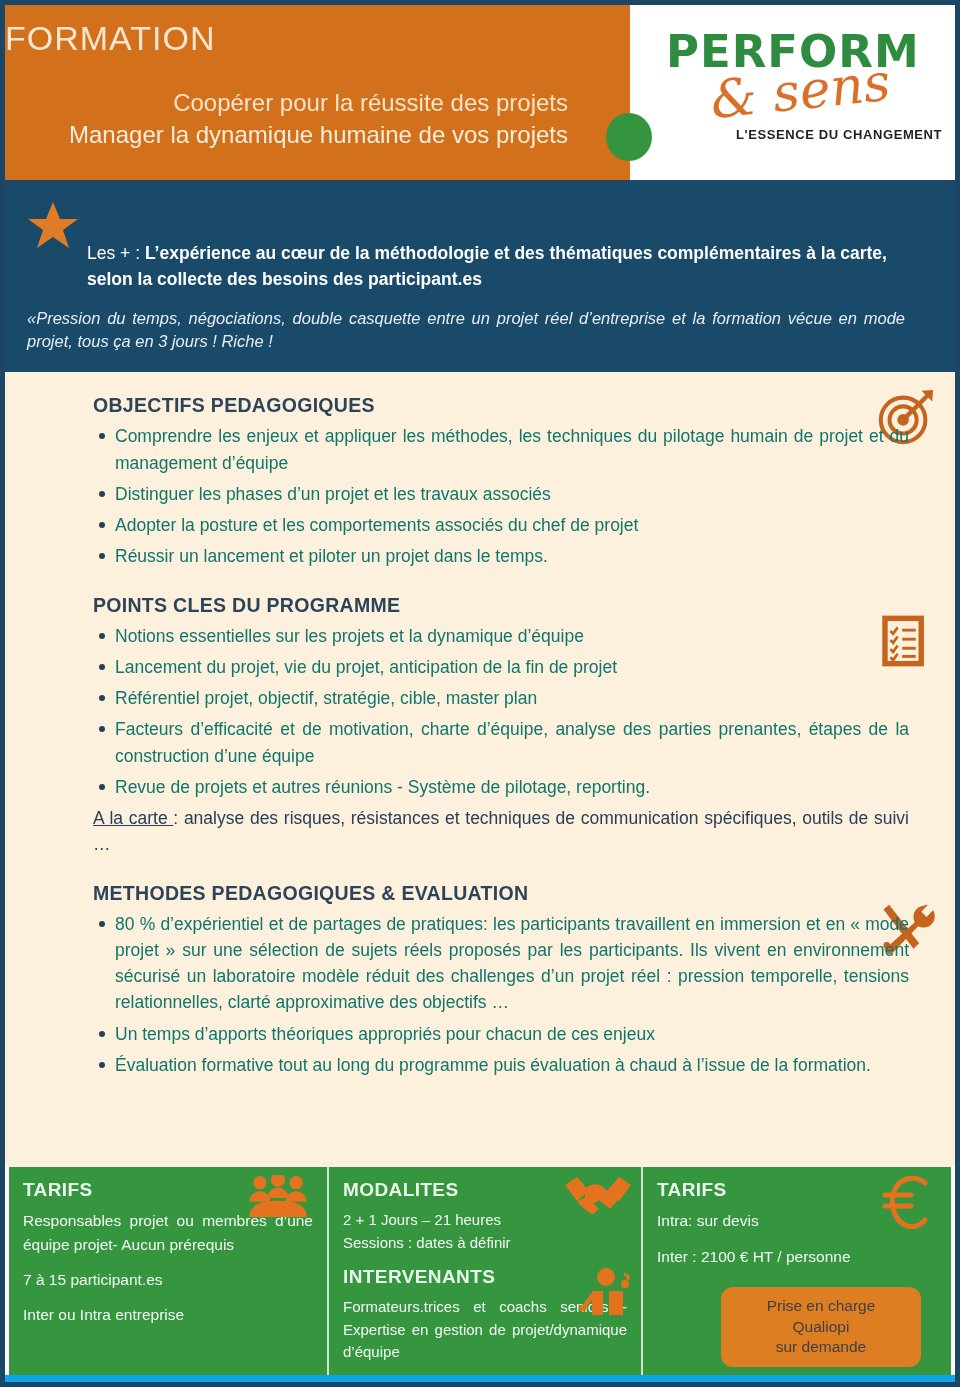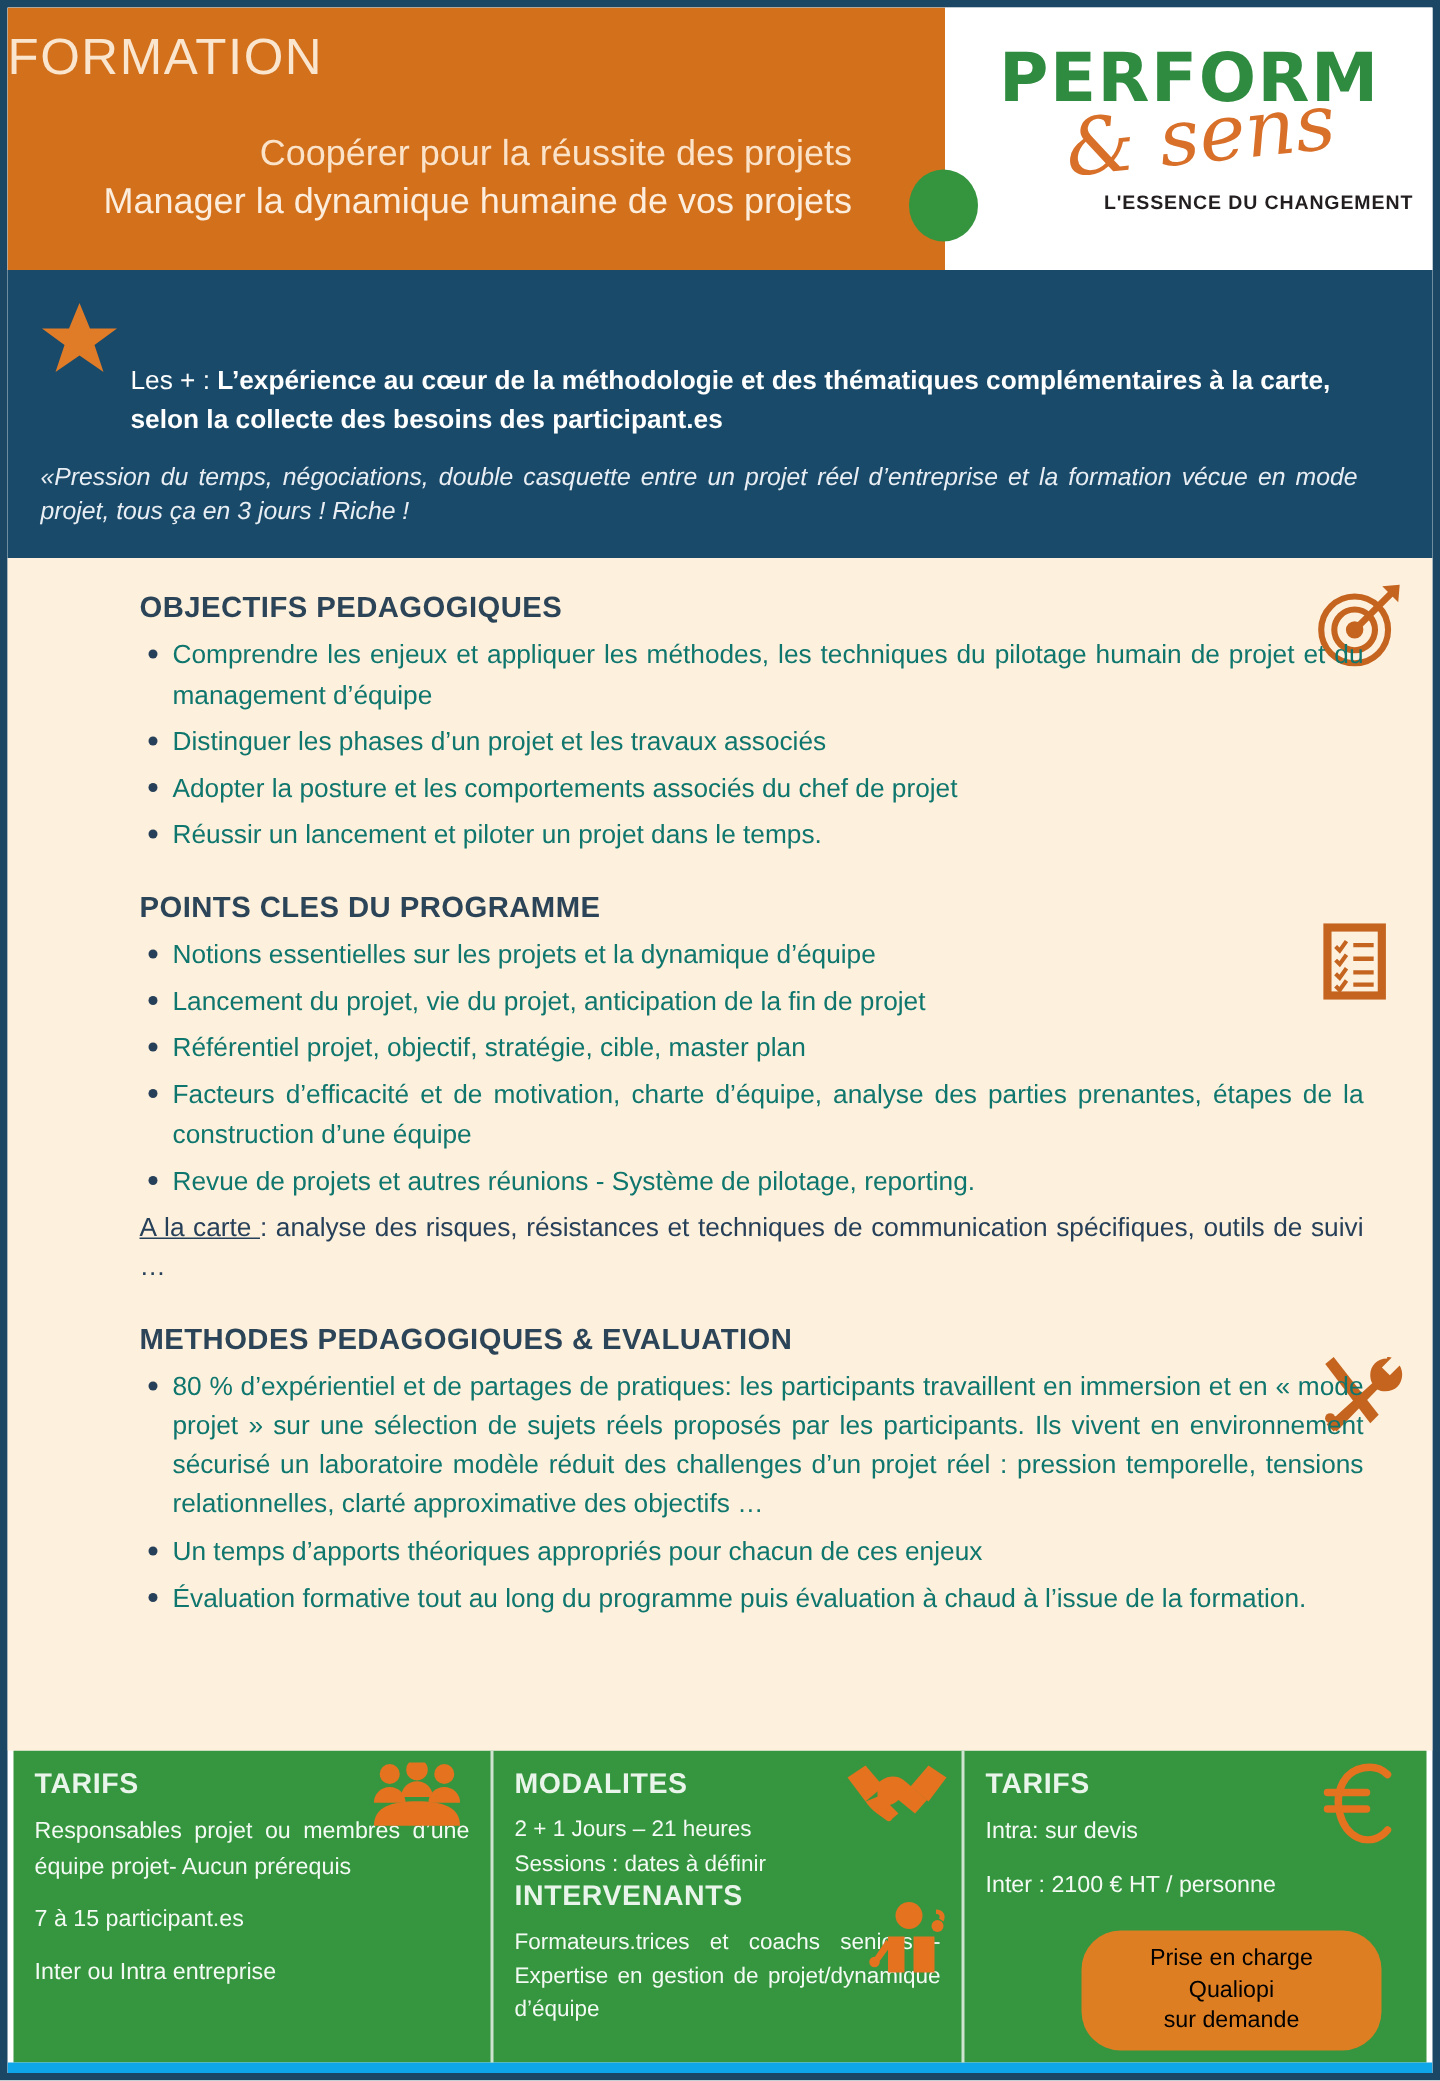--- a/index.html
+++ b/index.html
@@ -211,24 +211,24 @@
   .g-icon{ position:absolute; }
   #icon-people{ right:18px; top:8px; width:62px; height:44px; }
   #icon-handshake{ right:8px; top:6px; width:70px; height:48px; }
   #icon-trainer{ right:8px; top:100px; width:54px; height:52px; }
   #icon-euro{ right:22px; top:6px; width:48px; height:56px; }
   .qualiopi-badge{
     position:absolute;
     left:78px; bottom:8px;
     width:200px;
     background:#DE7E23;
-    border-radius:26px;
+    border-radius:12px;
     padding:9px 6px;
     text-align:center;
-    color:#000000;
+    color:#404040;
     font-size:15.5px;
     line-height:1.35;
   }
 
   
   .contact-bar{
     height:auto;
     background:#0ea5e9;
     text-align:left;
     padding:8px 0 7px 0;
@@ -398,21 +398,21 @@
             <circle cx="27" cy="10" r="9"></circle>
             <path d="M13 24 L24 24 L24 48 L13 48 Z"></path>
             <path d="M30 24 L44 24 L44 48 L30 48 Z"></path>
             <path d="M12 26 L4 38 L7 41 L15 30 Z"></path>
             <circle cx="4" cy="41" r="3.5"></circle>
             <path d="M45 6 C50 6 52 10 50 14 L47 12 C48 10 47 9 45 9 Z"></path>
             <circle cx="46" cy="17" r="4"></circle>
           </g>
         </svg>
       </div>
-      <div class="g-title" style="">INTERVENANTS</div>
+      <div class="g-title" style="margin-top:12px;">INTERVENANTS</div>
       <div class="g-text small">Formateurs.trices et coachs seniors - Expertise en gestion de projet/dynamique d’équipe</div>
     </div>
 
     <div class="col col-tarifs">
       <div class="g-icon" id="icon-euro">
         <svg viewBox="0 0 48 56" width="48" height="56" aria-hidden="true">
           <g fill="none" stroke="#E4721F" stroke-width="5" stroke-linecap="round">
             <path d="M44 10 C36 2 20 4 14 16 C8 28 12 46 24 52 C32 56 40 52 44 47"></path>
             <line x1="4" y1="22" x2="30" y2="22"></line>
             <line x1="4" y1="33" x2="30" y2="33"></line>

